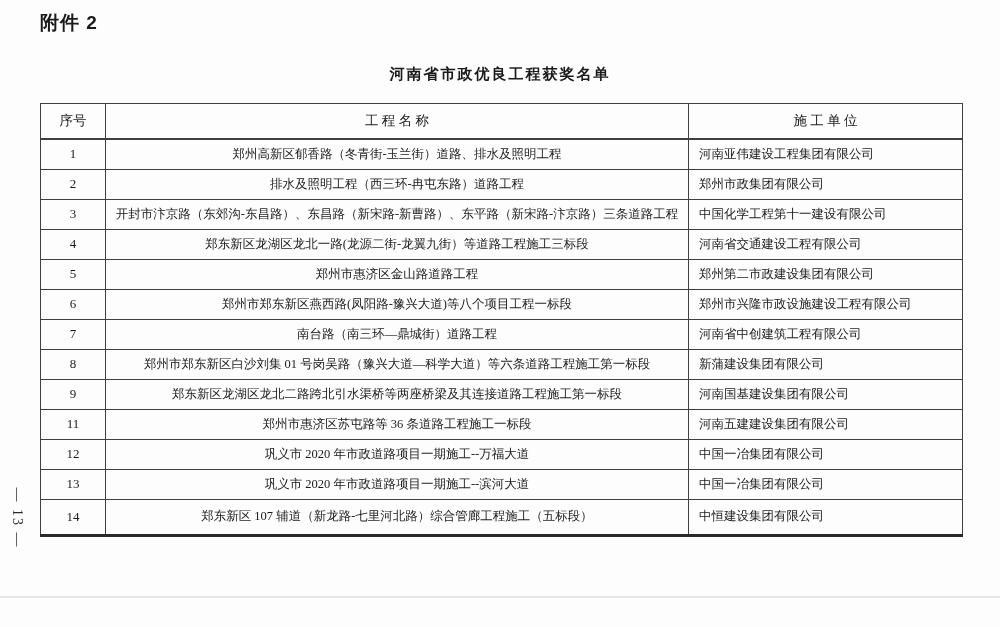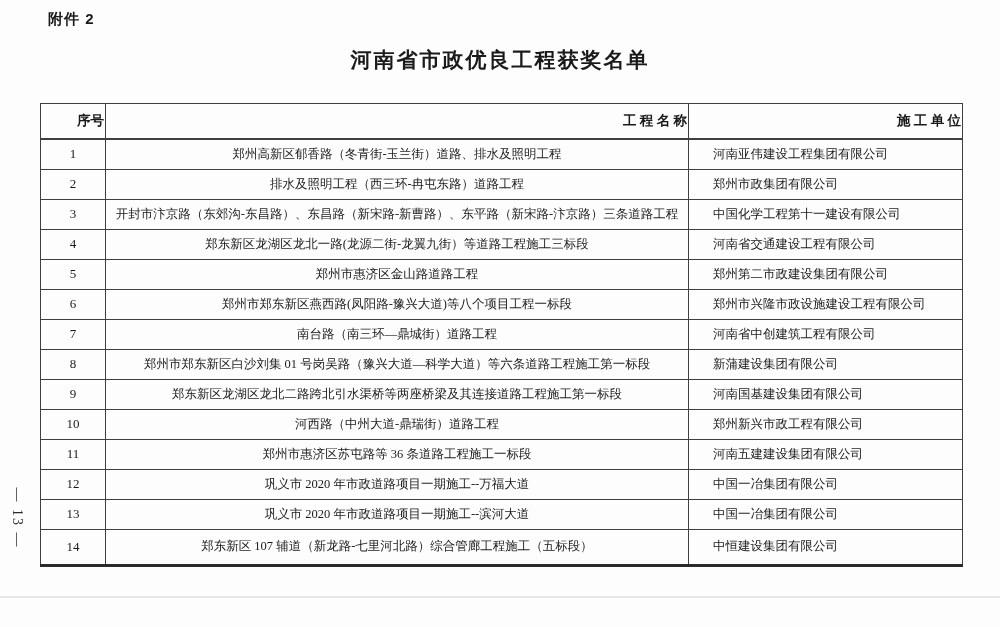--- a/index.html
+++ b/index.html
@@ -11,36 +11,36 @@
     position: relative;
     width: 1000px;
     height: 627px;
     background: #fdfdfd;
     overflow: hidden;
     font-family: "Liberation Serif", "DejaVu Serif", serif;
     color: #1a1a1a;
   }
   .attachment-label {
     position: absolute;
-    left: 48px;
+    left: 40px;
     top: 10px;
     font-family: "Liberation Sans", "DejaVu Sans", sans-serif;
     font-weight: 700;
-    font-size: 15px;
+    font-size: 19px;
     letter-spacing: 1px;
   }
   .doc-title {
     position: absolute;
     left: 0;
-    top: 46px;
+    top: 65px;
     width: 1000px;
     text-align: center;
     font-family: "Liberation Sans", "DejaVu Sans", sans-serif;
     font-weight: 700;
-    font-size: 21px;
+    font-size: 15px;
     letter-spacing: 2px;
   }
   .page-number {
     position: absolute;
     left: -38px;
     top: 510px;
     width: 110px;
     text-align: center;
     transform: rotate(90deg);
     font-family: "Liberation Serif", "DejaVu Serif", serif;
@@ -59,38 +59,38 @@
   }
   table.awards th, table.awards td {
     border: 1px solid #3f3f3f;
     vertical-align: middle;
     font-size: 12.5px;
     line-height: 1.35;
     overflow: hidden;
   }
   table.awards thead th {
     height: 32px;
-    font-weight: 700;
+    font-weight: 400;
     font-size: 13.5px;
-    text-align: right;
+    text-align: center;
     border-bottom: 2px solid #3f3f3f;
     border-top: 1.5px solid #3f3f3f;
   }
   table.awards td.no-cell {
     text-align: center;
     font-size: 13px;
     font-family: "Liberation Serif", "DejaVu Serif", serif;
   }
   table.awards td.project-cell {
     text-align: center;
     padding: 2px 8px;
   }
   table.awards td.contractor-cell {
     text-align: left;
-    padding: 2px 24px;
+    padding: 2px 10px;
   }
   table.awards tbody tr { height: 30px; }
   table.awards tbody tr:last-child { height: 36px; }
   table.awards tbody tr:last-child td { border-bottom: 3px solid #2a2a2a; }
   table.awards td:first-child, table.awards th:first-child { border-left: 1.5px solid #3f3f3f; }
   table.awards td:last-child, table.awards th:last-child { border-right: 1.5px solid #3f3f3f; }
   .scan-artifact {
     position: absolute;
     left: 0;
     top: 596px;
@@ -173,25 +173,20 @@
           <td class="project-cell">郑州市郑东新区白沙刘集 01 号岗吴路（豫兴大道—科学大道）等六条道路工程施工第一标段</td>
           <td class="contractor-cell">新蒲建设集团有限公司</td>
         </tr>
 
         <tr>
           <td class="no-cell">9</td>
           <td class="project-cell">郑东新区龙湖区龙北二路跨北引水渠桥等两座桥梁及其连接道路工程施工第一标段</td>
           <td class="contractor-cell">河南国基建设集团有限公司</td>
         </tr>
 
-        <tr>
-          <td class="no-cell">10</td>
-          <td class="project-cell">河西路（中州大道-鼎瑞街）道路工程</td>
-          <td class="contractor-cell">郑州新兴市政工程有限公司</td>
-        </tr>
 
         <tr>
           <td class="no-cell">11</td>
           <td class="project-cell">郑州市惠济区苏屯路等 36 条道路工程施工一标段</td>
           <td class="contractor-cell">河南五建建设集团有限公司</td>
         </tr>
 
         <tr>
           <td class="no-cell">12</td>
           <td class="project-cell">巩义市 2020 年市政道路项目一期施工--万福大道</td>

